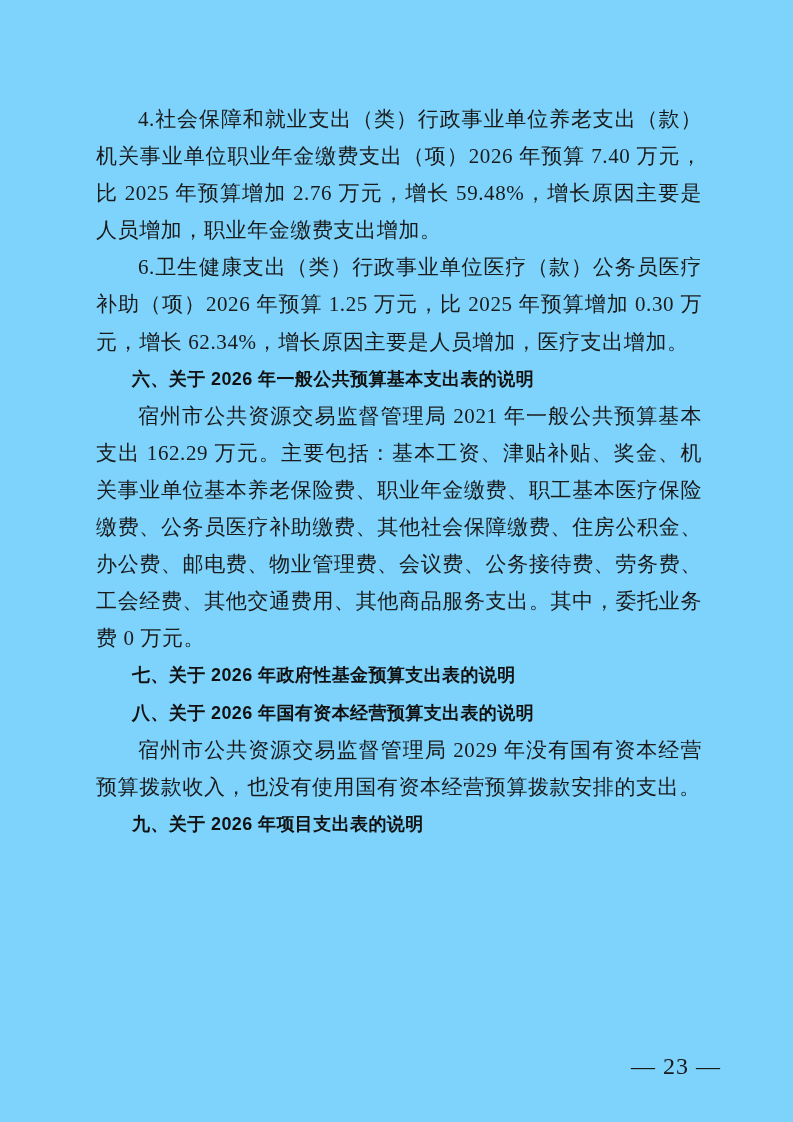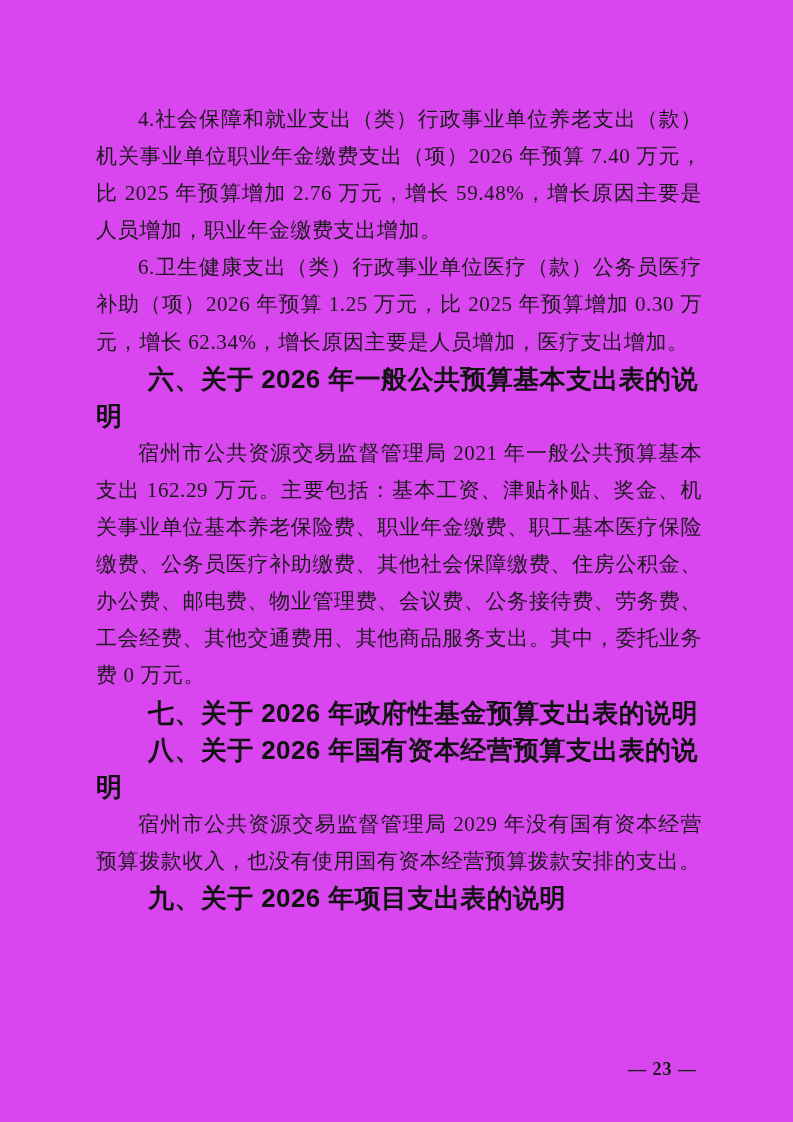--- a/index.html
+++ b/index.html
@@ -5,21 +5,21 @@
   * { margin: 0; padding: 0; box-sizing: border-box; }
 
   html, body {
     background: #ffffff;
   }
 
   .page {
     position: relative;
     width: 793px;
     height: 1122px;
-    background: #d946ef;
+    background: #7dd3fc;
     overflow: hidden;
     font-family: "Liberation Serif", "DejaVu Serif", serif;
     color: #1a1a1a;
   }
 
   .content {
     position: absolute;
     top: 101px;
     left: 96px;
     width: 606px;
@@ -31,38 +31,37 @@
     text-align: justify;
     text-justify: inter-character;
     text-indent: 2em;
     letter-spacing: 0.6px;
     font-weight: normal;
     color: #1a1a1a;
   }
 
   .heading {
     font-family: "Liberation Sans", "DejaVu Sans", sans-serif;
-    font-size: 26px;
+    font-size: 18px;
     line-height: 37.1px;
     font-weight: bold;
     text-indent: 2em;
     letter-spacing: 0.4px;
     color: #111111;
     text-align: left;
   }
 
   .footer {
     position: absolute;
-    right: 96px;
+    right: 72px;
     bottom: 42px;
-    font-size: 18px;
+    font-size: 24px;
     letter-spacing: 1px;
     font-family: "Liberation Serif", "DejaVu Serif", serif;
     color: #1a1a1a;
-    font-weight: bold;
   }
 </style>
 </head>
 <body>
 
 <div class="page">
   <div class="content">
     <p class="para">4.社会保障和就业支出（类）行政事业单位养老支出（款）机关事业单位职业年金缴费支出（项）2026 年预算 7.40 万元，比 2025 年预算增加 2.76 万元，增长 59.48%，增长原因主要是人员增加，职业年金缴费支出增加。</p>
     <p class="para">6.卫生健康支出（类）行政事业单位医疗（款）公务员医疗补助（项）2026 年预算 1.25 万元，比 2025 年预算增加 0.30 万元，增长 62.34%，增长原因主要是人员增加，医疗支出增加。</p>
     <h2 class="heading">六、关于 2026 年一般公共预算基本支出表的说明</h2>

